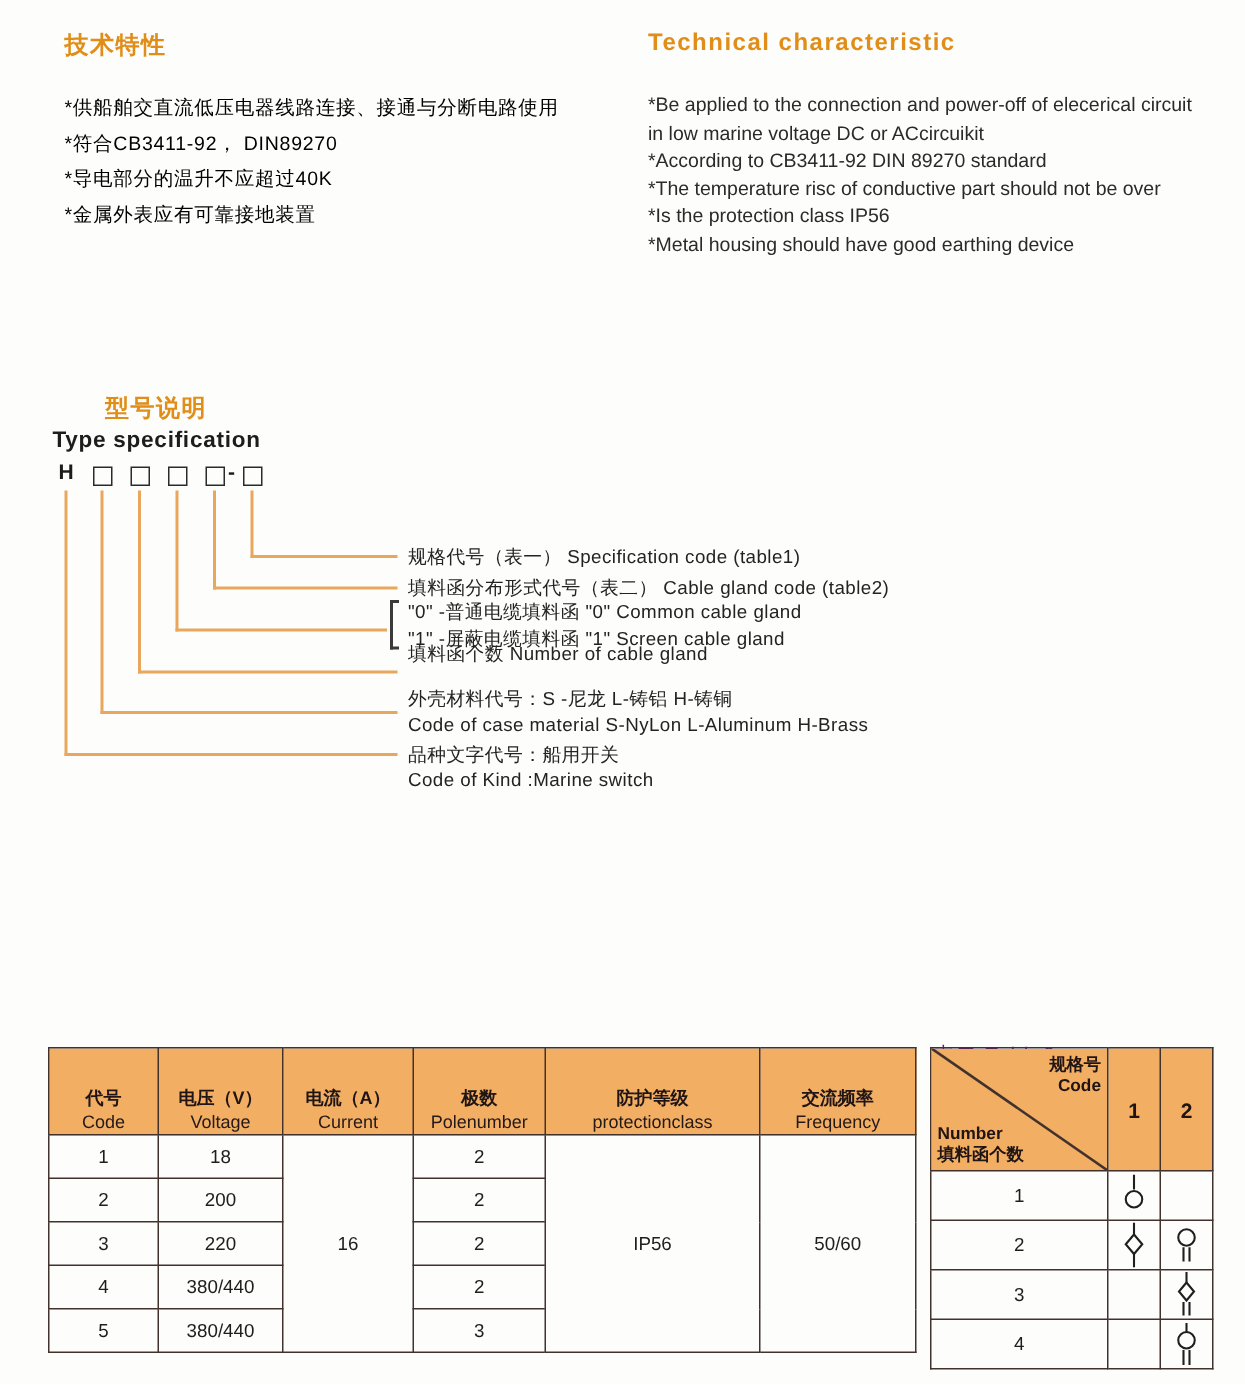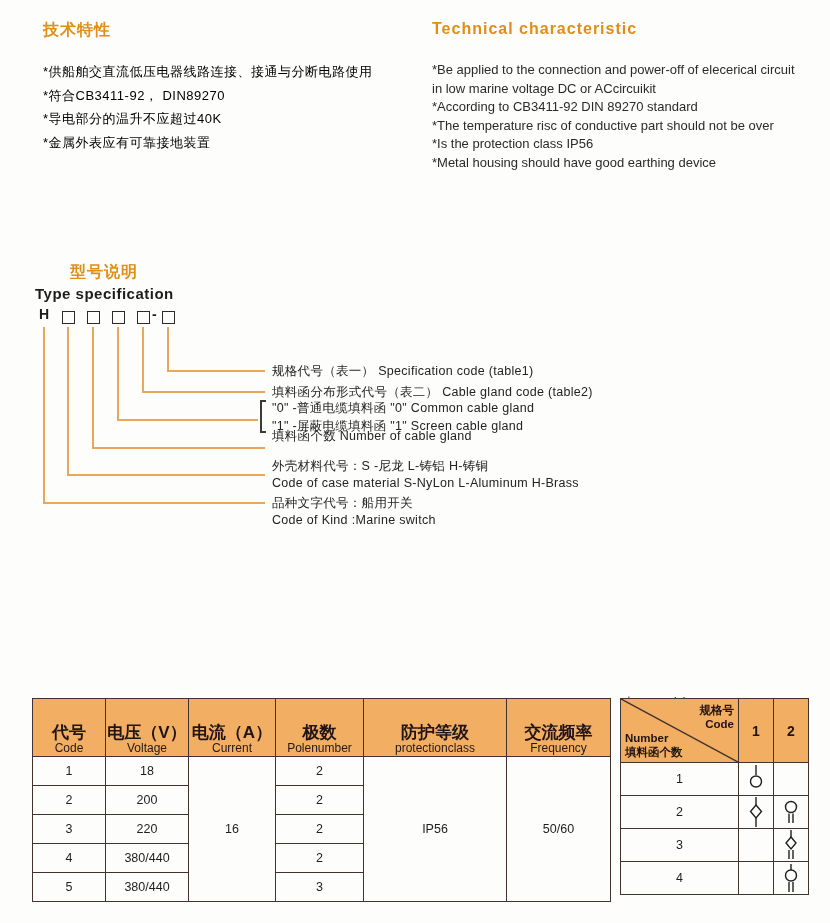--- a/index.html
+++ b/index.html
@@ -29,26 +29,26 @@
   .dline.h { height:2px; }
   .bracket { position:absolute; width:6px; border-left:2px solid #3a3a3a;
              border-top:2px solid #3a3a3a; border-bottom:2px solid #3a3a3a; }
   .dlabel { position:absolute; font-size:12.5px; color:#232323; white-space:nowrap; letter-spacing:0.3px; }
 
   
   .tbl-caption { position:absolute; font-size:14px; font-weight:normal; color:#701a75; letter-spacing:1px;margin-top:43px; }
   table { border-collapse:collapse; table-layout:fixed; }
   .dtable th, .dtable td { border:1.6px solid #41322e; text-align:center; vertical-align:middle; }
   .dtable thead th { background:#f2af63; }
-  .hdr-cn { display:block; font-size:17px; font-weight:bold; color:#201414; line-height:17px;margin-top:25px; }
+  .hdr-cn { display:block; font-size:12px; font-weight:bold; color:#201414; line-height:17px;margin-top:25px; }
   .hdr-en { display:block; font-size:12px; font-weight:normal; color:#241818; line-height:15px; }
   .dtable tbody td { height:29px; font-size:12.5px; color:#1e1e1e; background:#fdfdfc; }
 
   
-  .diag-cell { position:relative; height:64px; padding:0; }
+  .diag-cell { position:relative; height:82px; padding:0; }
   .diag-svg { position:absolute; left:0; top:0; width:100%; height:100%; }
   .diag-tr { position:absolute; right:4px; top:4px; text-align:right; }
   .diag-bl { position:absolute; left:4px; bottom:3px; text-align:left; }
   .diag-tr span, .diag-bl span { display:block; font-size:11.5px; font-weight:bold; color:#201414; line-height:14px; }
   .t2 tbody td { height:32px; }
   .sym-wrap { display:flex; align-items:center; justify-content:center; height:32px; }
   .sym-wrap svg { display:block; }
 </style>
 </head>
 <body>

